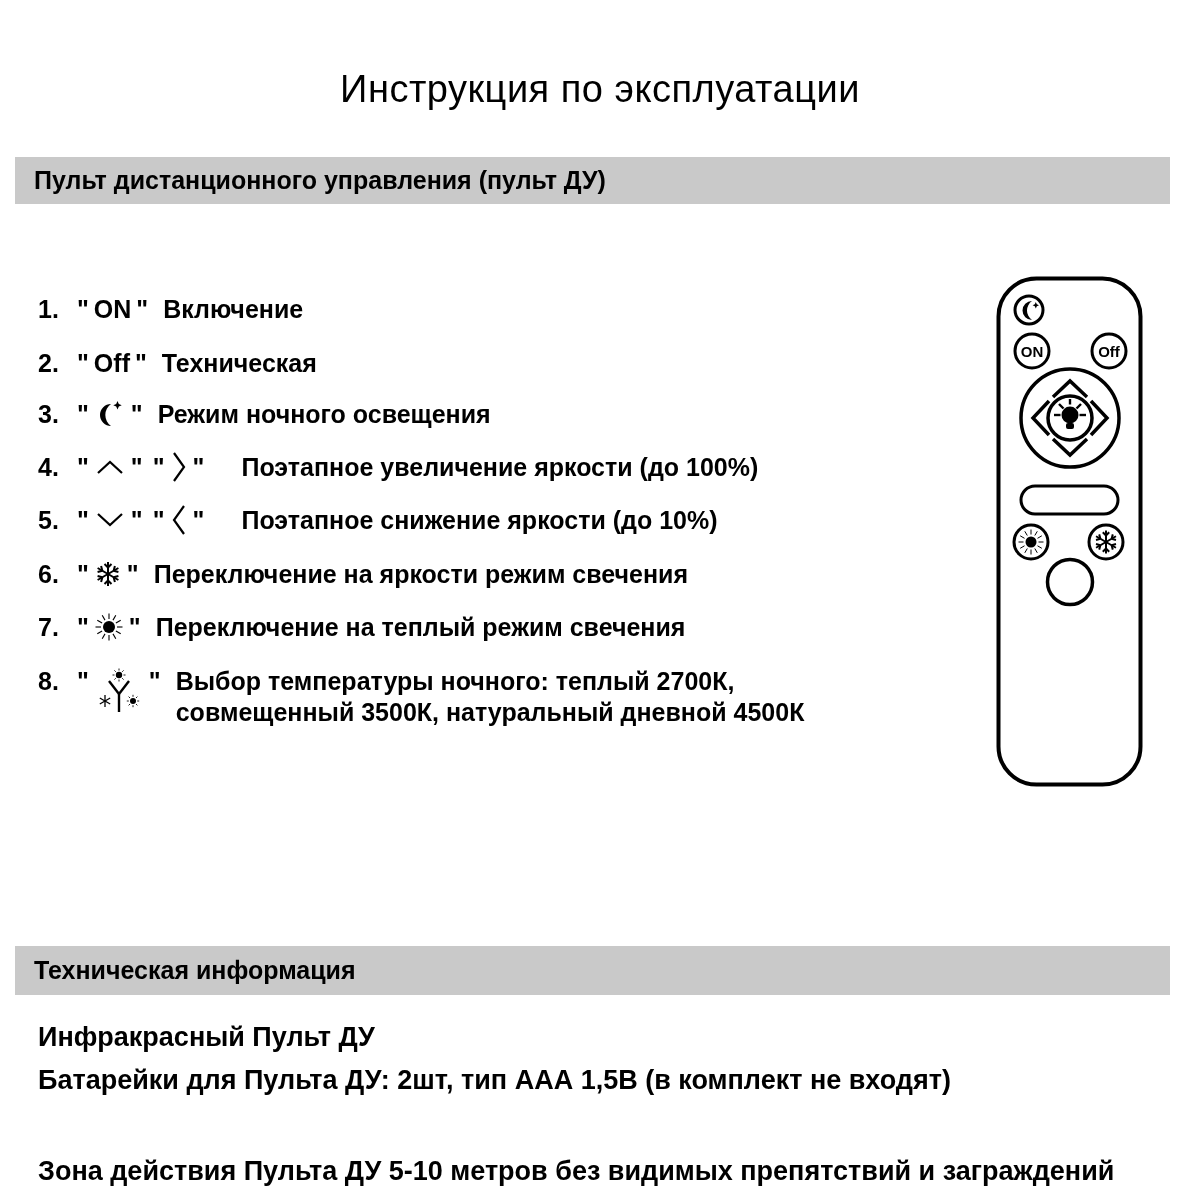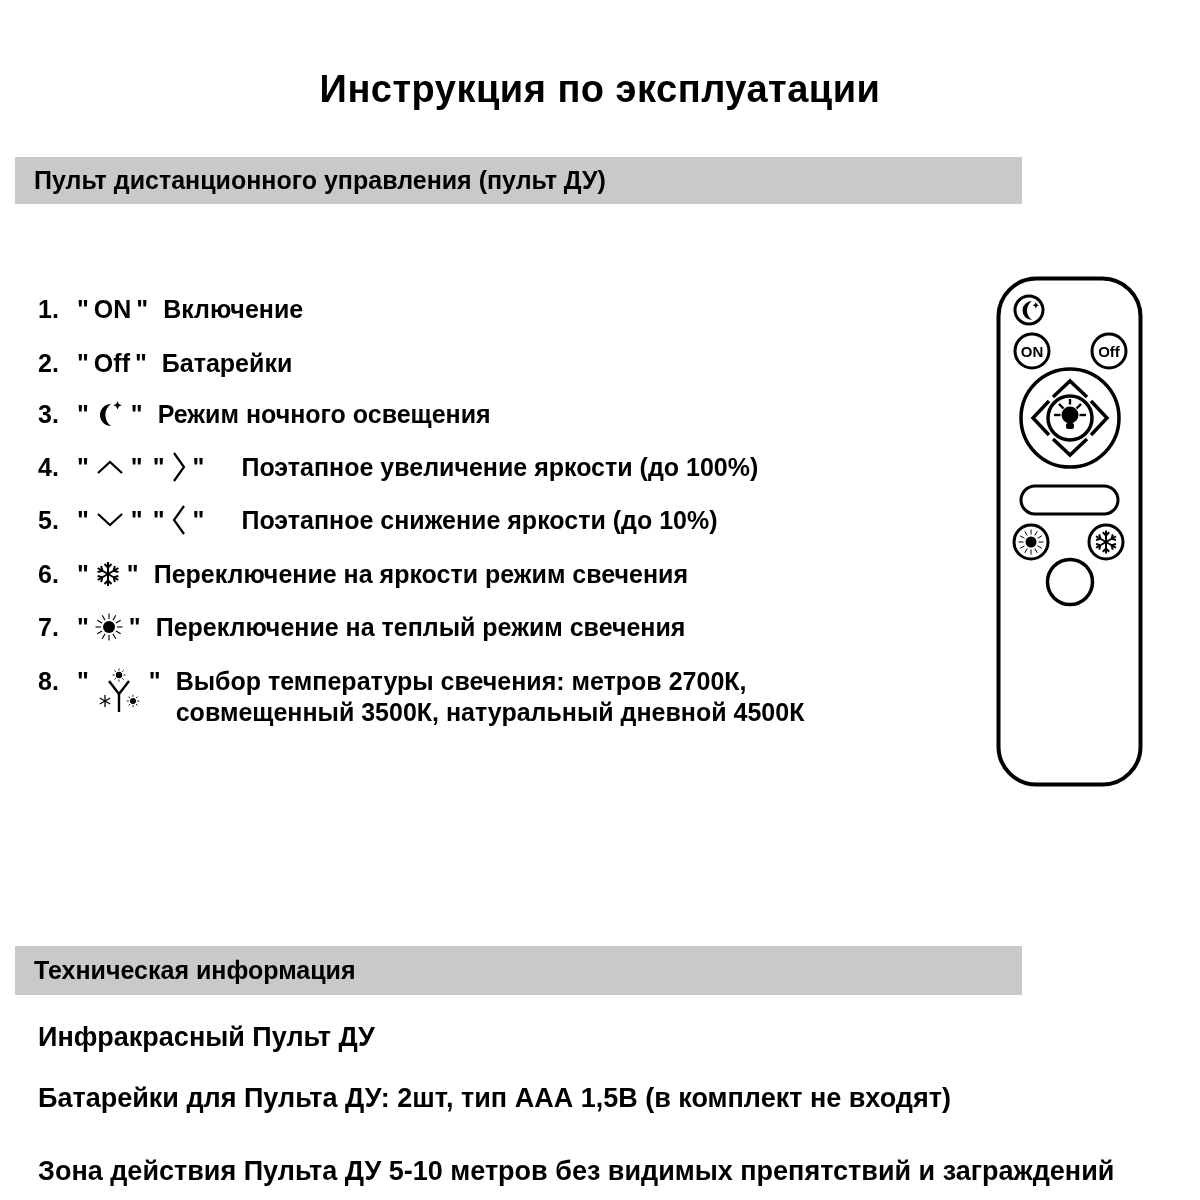--- a/index.html
+++ b/index.html
@@ -1,39 +1,39 @@
 <!DOCTYPE html>
 <html><head>
 <meta charset="utf-8">
 <style>
   html,body{margin:0;padding:0;background:#fff;}
   .page{position:relative;width:1200px;height:1200px;background:#ffffff;
         font-family:"Liberation Sans",sans-serif;color:#000;overflow:hidden;}
   .title{position:absolute;top:68px;left:0;width:1200px;text-align:center;
-         font-size:38px;font-weight:bold;letter-spacing:0.5px;}
-  .bar{position:absolute;left:15px;width:1007px;background:#c9c9c9;
+         font-size:38px;font-weight:normal;letter-spacing:0.5px;}
+  .bar{position:absolute;left:15px;width:1155px;background:#c9c9c9;
        display:flex;align-items:center;}
   .bar1{top:157px;height:47px;}
   .bar2{top:946px;height:49px;}
   .bar .bar-label{padding-left:19px;font-size:25px;font-weight:bold;}
   .row{position:absolute;left:38px;display:flex;align-items:center;
        font-size:25px;font-weight:bold;height:36px;white-space:nowrap;}
   .r1{top:291px;} .r2{top:345px;} .r3{top:396px;} .r4{top:449px;}
   .r5{top:502px;} .r6{top:556px;} .r7{top:609px;}
   .r8{top:666px;height:auto;align-items:flex-start;}
   .num{width:34px;flex:none;}
   .q{margin:0 5px;}
   .icon{display:inline-flex;align-items:center;justify-content:center;flex:none;}
   .txt{margin-left:10px;}
   .txt2{margin-left:32px;}
   .r8 .q,.r8 .num{line-height:31px;}
   .r8 .icon{margin-top:2px;}
   .lines{margin-left:10px;line-height:31px;}
   .tech-line{position:absolute;left:38px;font-size:27px;font-weight:bold;white-space:nowrap;}
-  .t1{top:1022px;} .t2{top:1065px;margin-top:18px;} .t3{top:1156px;text-align:center;}
+  .t1{top:1022px;} .t2{top:1065px;} .t3{top:1156px;text-align:center;}
   .remote{position:absolute;left:996px;top:276px;}
   svg{display:block;}
 </style>
 </head>
 <body>
 
 <div class="page">
 
   <div class="title">Инструкция по эксплуатации</div>
 
@@ -47,21 +47,21 @@
     <span>ON</span>
     <span class="q">"</span>
     <span class="txt">Включение</span>
   </div>
 
   <div class="row r2">
     <span class="num">2.</span>
     <span class="q">"</span>
     <span>Off</span>
     <span class="q">"</span>
-    <span class="txt">Батарейки</span>
+    <span class="txt">Техническая</span>
   </div>
 
   <div class="row r3">
     <span class="num">3.</span>
     <span class="q">"</span>
     <span class="icon">
       <svg width="32" height="32" viewBox="0 0 32 32">
         <path d="M17 6 a11 11 0 1 0 0 22 a13.5 13.5 0 0 1 0 -22 z" fill="#000"></path>
         <path d="M23.5 3 l1.3 2.9 2.9 1.3 -2.9 1.3 -1.3 2.9 -1.3 -2.9 -2.9 -1.3 2.9 -1.3 z" fill="#000"></path>
       </svg>
@@ -193,21 +193,21 @@
             <line x1="36" y1="36" x2="34.6" y2="37.4"></line>
           <line x1="34.8" y1="33" x2="32.8" y2="33"></line>
             <line x1="36" y1="30" x2="34.6" y2="28.6"></line>
           <line x1="39" y1="28.8" x2="39" y2="26.8"></line>
             <line x1="42" y1="30" x2="43.4" y2="28.6"></line>
         </g>
       </svg>
     </span>
     <span class="q">"</span>
     <span class="lines">
-      <div>Выбор температуры свечения: метров 2700К,</div>
+      <div>Выбор температуры ночного: теплый 2700К,</div>
       <div>совмещенный 3500К, натуральный дневной 4500К</div>
     </span>
   </div>
 
   <div class="remote">
     <svg width="147" height="511" viewBox="0 0 147 511">
       <rect x="2.5" y="2.5" width="142" height="506" rx="38" fill="#fff" stroke="#000" stroke-width="4"></rect>
 
       <g>
         <circle cx="33" cy="34" r="14" fill="#fff" stroke="#000" stroke-width="3"></circle>

